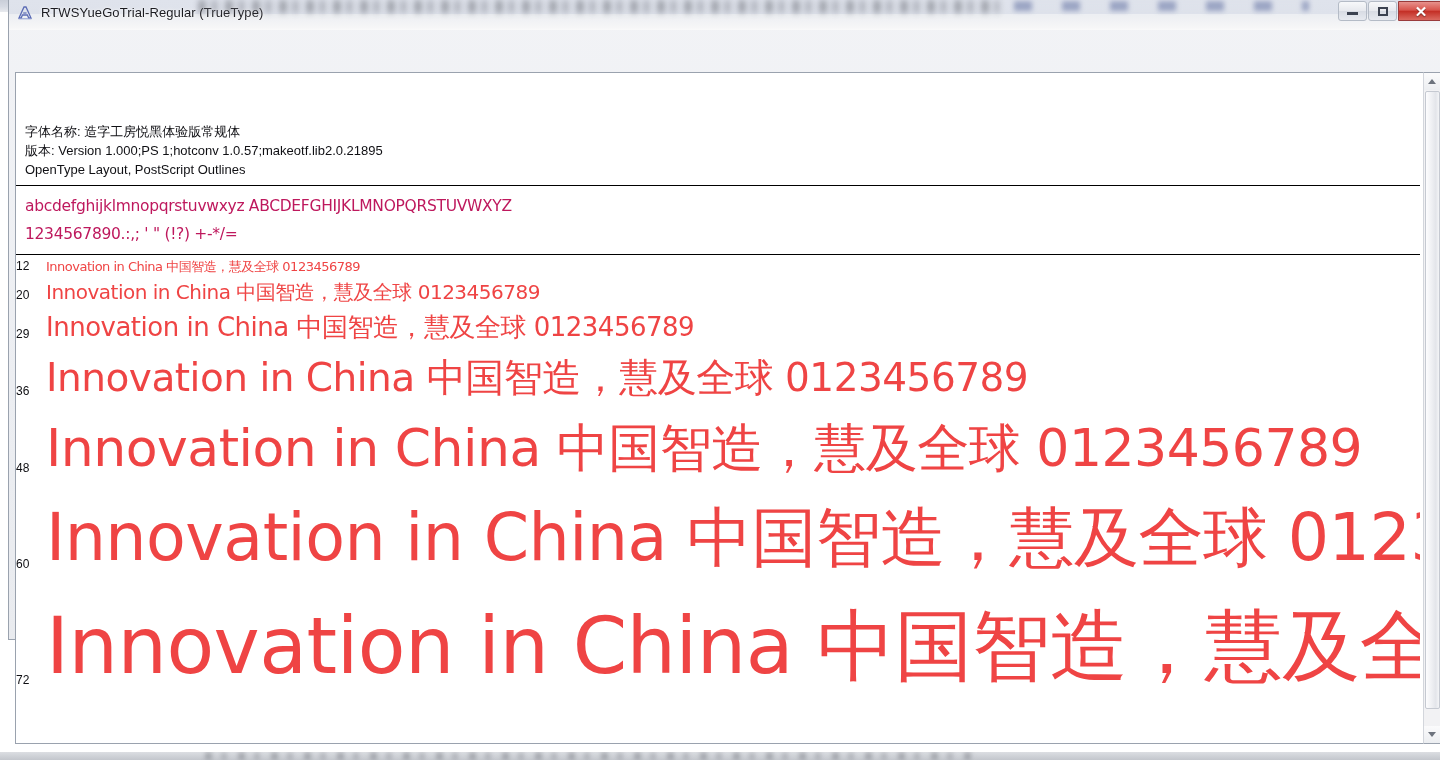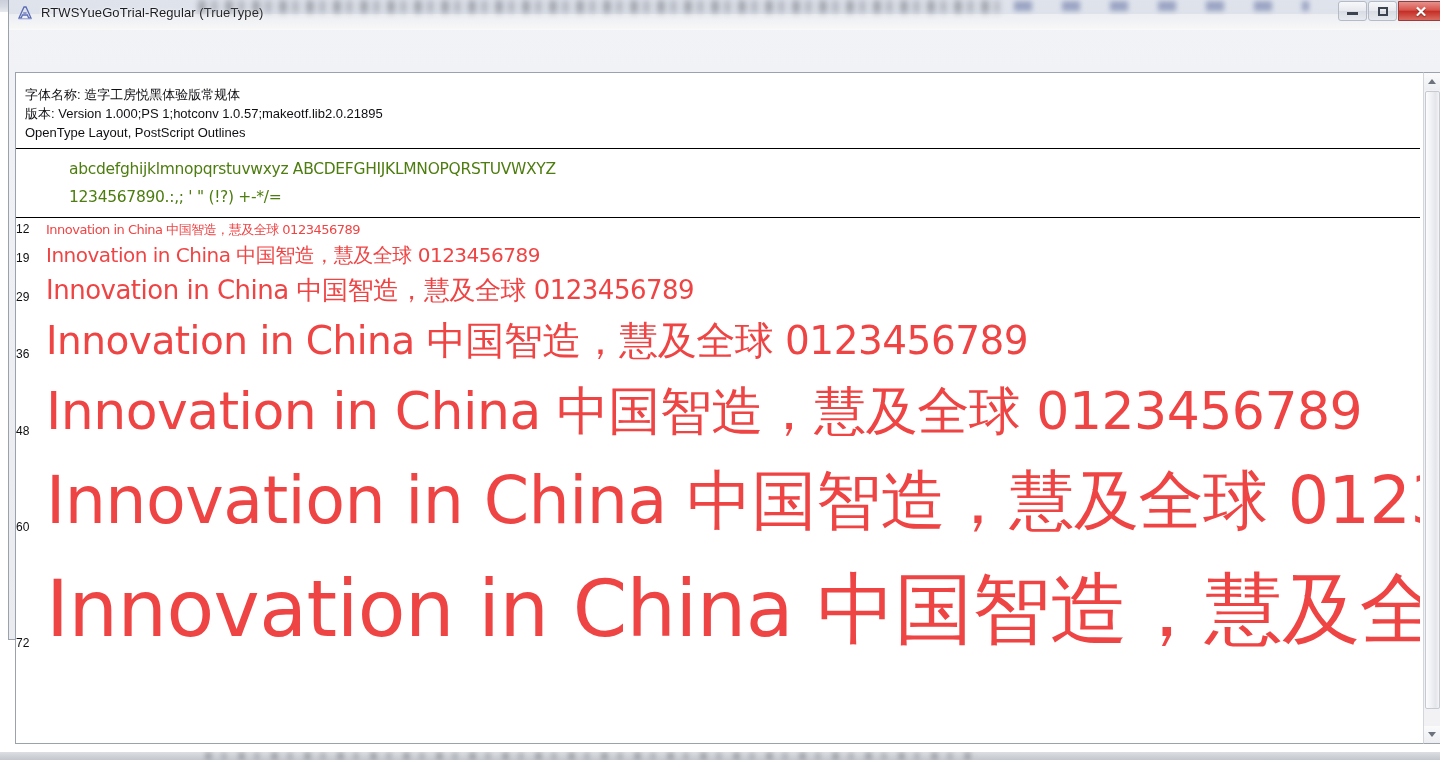--- a/index.html
+++ b/index.html
@@ -128,32 +128,32 @@
     background: #ffffff;
     border: 1px solid #9aa2ae;
     border-right: none;
     overflow: hidden;
   }
   .pane-inner {
     position: absolute; left: 0; top: 0; width: 1404px; height: 670px;
     overflow: hidden;
   }
 
-  .info-block { padding: 12px 0 0 9px; }
+  .info-block { padding: 12px 0 0 9px; margin-top: 37px; }
   .info-line {
     font-size: 13px; color: #101014; line-height: 19px; white-space: nowrap;
     font-family: "Liberation Sans", sans-serif;
   }
 
   .hr { height: 1px; background: #000000; width: 1404px; }
 
   .sample-block { padding: 6px 0 6px 9px; }
   .sample-line {
-    font-size: 15.5px; color: #4d7c0f; line-height: 28px; white-space: nowrap;
-    font-family: "DejaVu Sans", sans-serif; letter-spacing: -0.3px; margin-left: 44px;
+    font-size: 15.5px; color: #be185d; line-height: 28px; white-space: nowrap;
+    font-family: "DejaVu Sans", sans-serif; letter-spacing: -0.3px;
   }
 
   .specimens { position: relative; width: 1404px; }
   .spec-row {
     position: relative; display: flex; align-items: flex-end;
     white-space: nowrap; overflow: hidden; width: 1404px;
   }
   .spec-size {
     font-size: 12px; color: #0e0e12; width: 30px;
     flex: 0 0 30px; padding-left: 0; line-height: 1;
@@ -267,21 +267,21 @@
       </div>
 
       <div class="hr"></div>
 
       <div class="specimens">
           <div class="spec-row" style="height: 18.78px;">
             <div class="spec-size">12</div>
             <div class="spec-text" style="font-size: 13px;">Innovation in China 中国智造，慧及全球 0123456789</div>
           </div>
           <div class="spec-row" style="height: 29.2px;">
-            <div class="spec-size">19</div>
+            <div class="spec-size">20</div>
             <div class="spec-text" style="font-size: 20px;">Innovation in China 中国智造，慧及全球 0123456789</div>
           </div>
           <div class="spec-row" style="height: 38.56px;">
             <div class="spec-size">29</div>
             <div class="spec-text" style="font-size: 26px;">Innovation in China 中国智造，慧及全球 0123456789</div>
           </div>
           <div class="spec-row" style="height: 57.34px;">
             <div class="spec-size">36</div>
             <div class="spec-text" style="font-size: 39px;">Innovation in China 中国智造，慧及全球 0123456789</div>
           </div>

